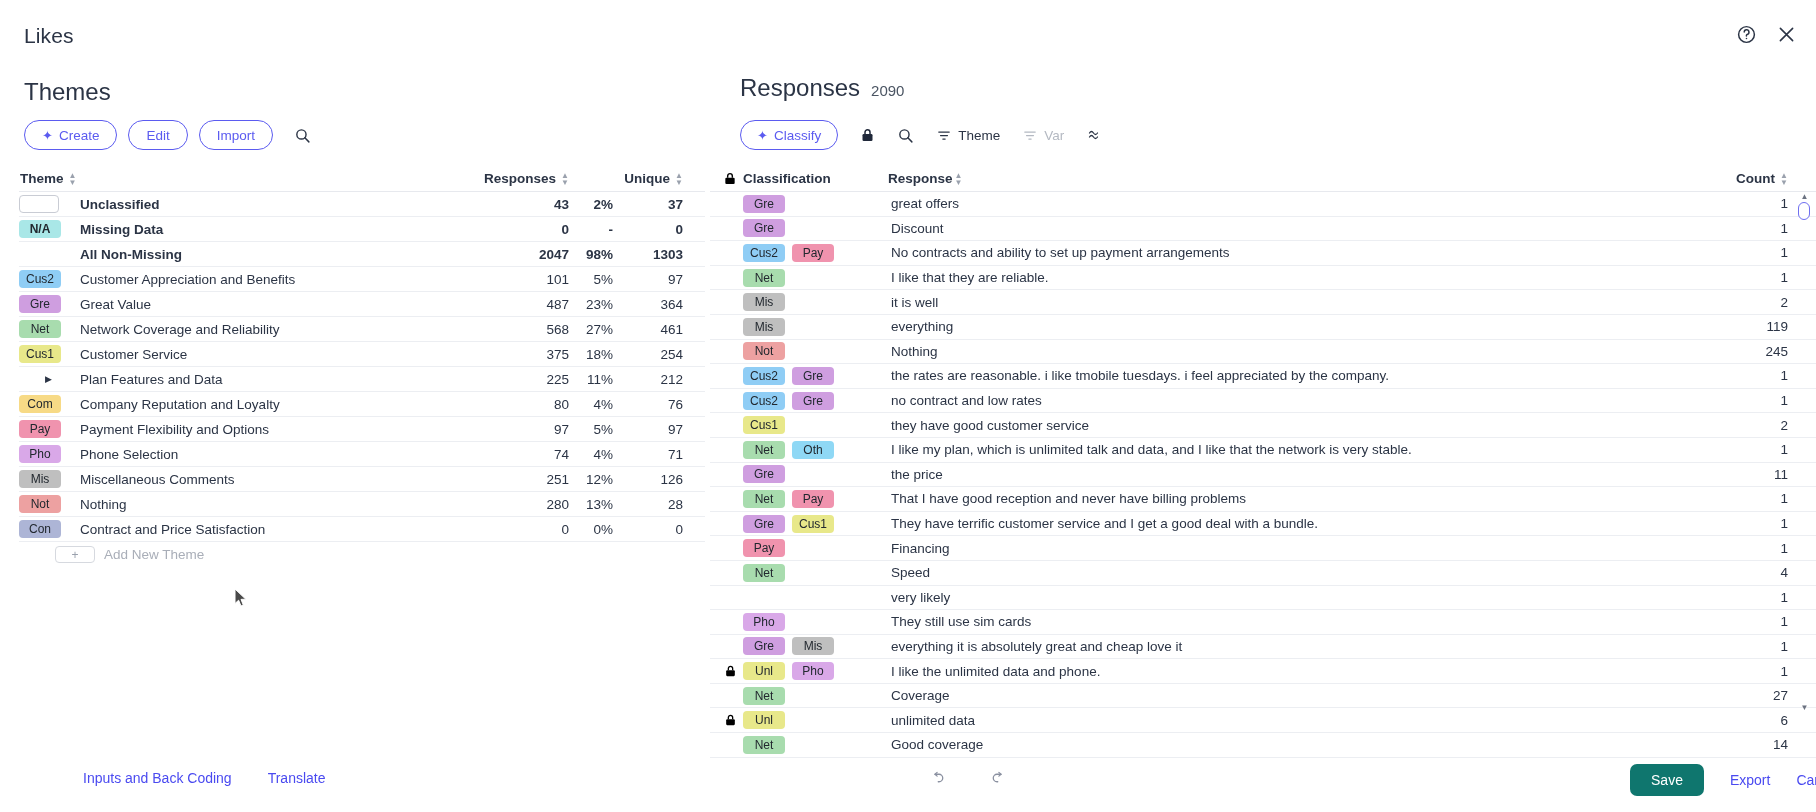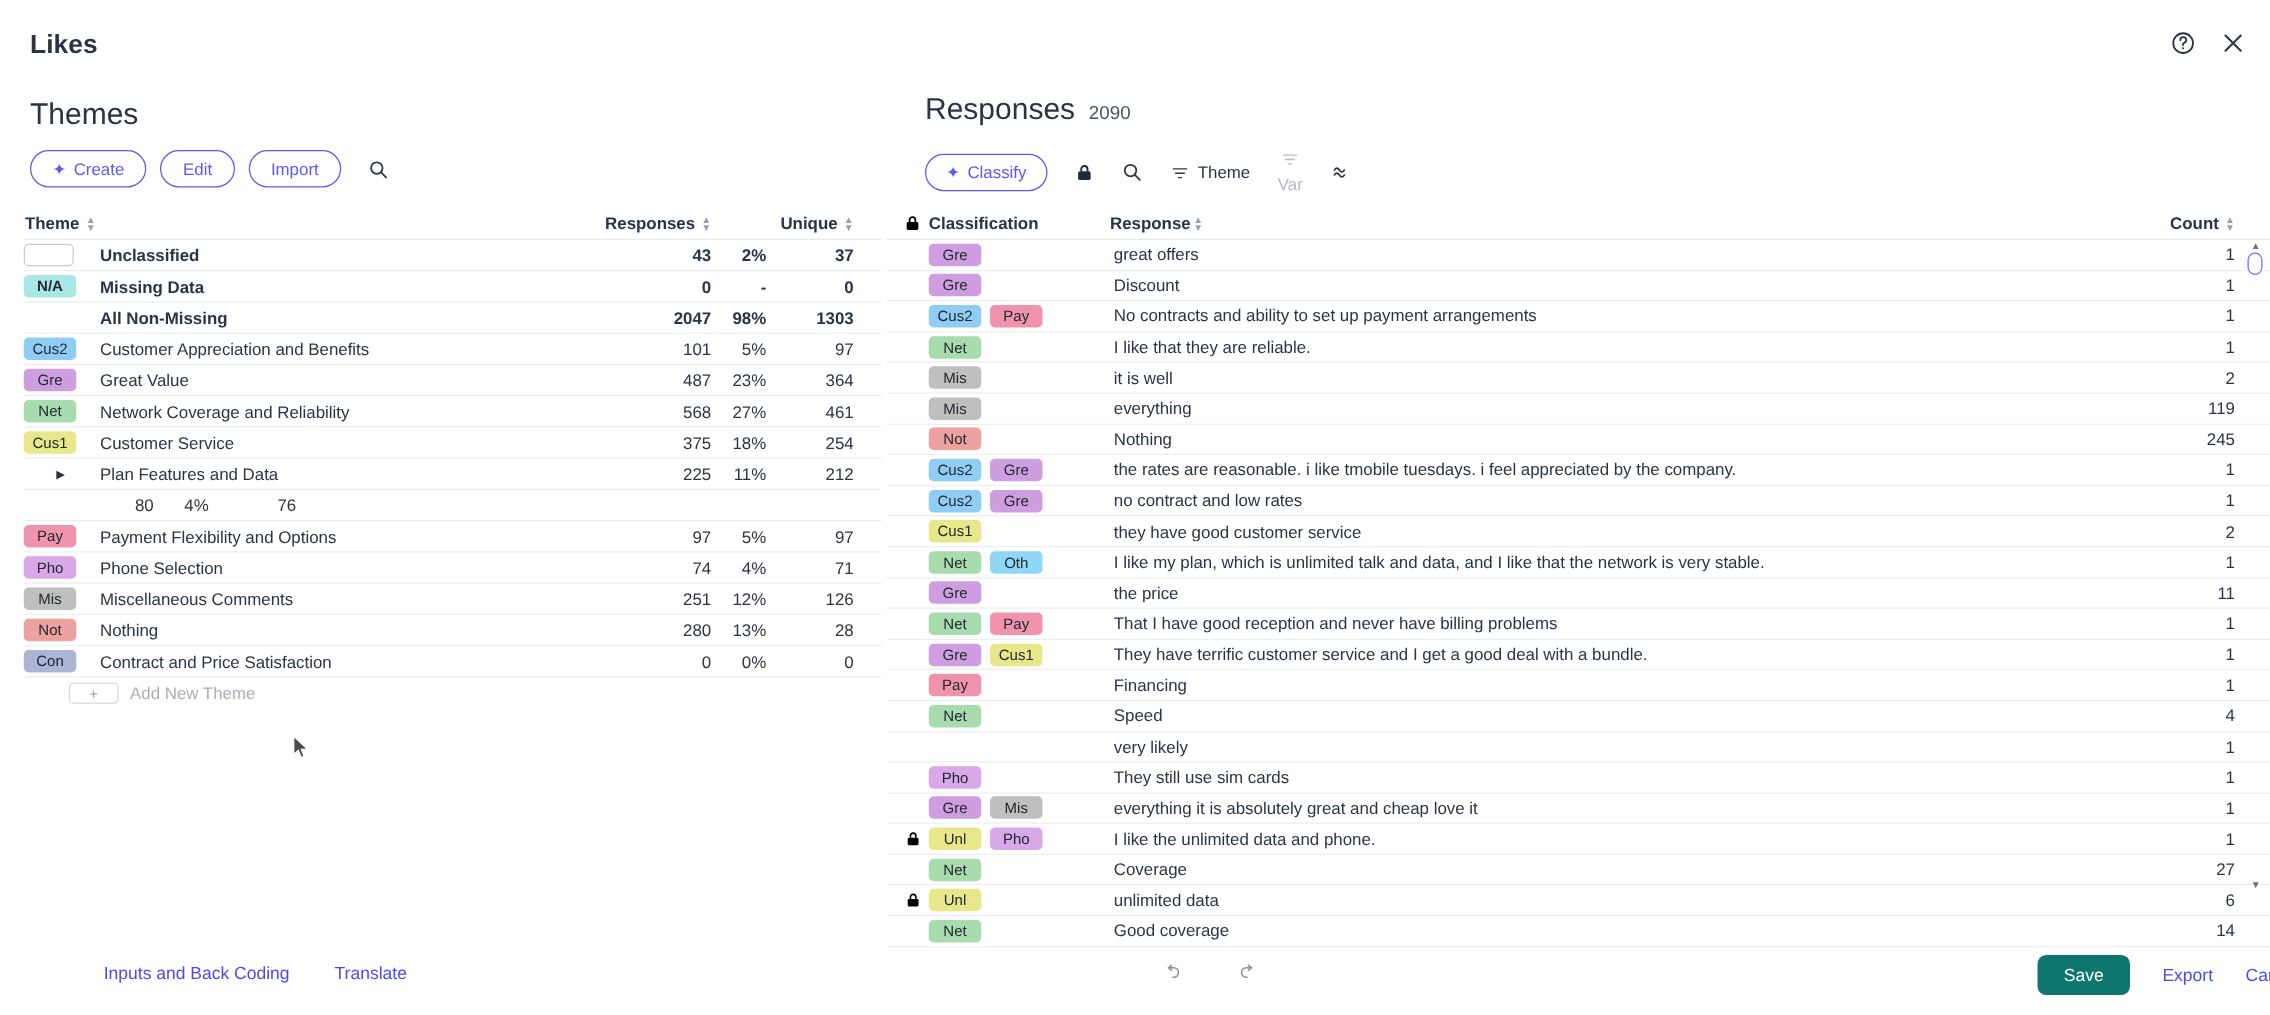--- a/index.html
+++ b/index.html
@@ -9,21 +9,21 @@
     font-family: "Liberation Sans", sans-serif;
     color: #1f2937;
     overflow: hidden;
   }
   .app { position: relative; width: 1816px; height: 812px; }
 
   
   .titlebar { position: absolute; top: 0; left: 0; width: 1816px; height: 62px; }
   .app-title {
     position: absolute; left: 24px; top: 24px;
-    font-size: 21px; font-weight: 700; color: #2b3445; letter-spacing: .1px;
+    font-size: 21px; font-weight: 400; color: #2b3445; letter-spacing: .1px;
   }
   .win-icons { position: absolute; right: 18px; top: 22px; display: flex; gap: 16px; align-items: center; }
   .ico-btn { width: 24px; height: 24px; display: flex; align-items: center; justify-content: center; cursor: pointer; color: #2b3445; }
 
   
   .left-pane { position: absolute; left: 0; top: 62px; width: 710px; height: 690px; }
   .section-title { position: absolute; left: 24px; top: 16px; font-size: 24px; font-weight: 400; color: #2b3445; }
   .theme-toolbar { position: absolute; left: 24px; top: 58px; display: flex; align-items: center; gap: 11px; }
   .btn-outline {
     border: 1px solid #5b5bf0; color: #5b5bf0; background: #fff;
@@ -76,21 +76,21 @@
   }
 
   
   .right-pane { position: absolute; left: 710px; top: 62px; width: 1106px; height: 690px; }
   .resp-head { position: absolute; left: 30px; top: 12px; display: flex; align-items: baseline; gap: 11px; }
   .resp-head .h { font-size: 24px; color: #2b3445; }
   .resp-head .n { font-size: 15px; color: #4b5563; }
   .resp-toolbar { position: absolute; left: 30px; top: 58px; display: flex; align-items: center; gap: 0; }
   .resp-toolbar .btn-outline { padding: 0 16px; }
   .tb-item { display: flex; align-items: center; gap: 6px; font-size: 13.5px; color: #2b3445; cursor: pointer; margin-left: 22px; }
-  .tb-item.muted { color: #b4b9c2; flex-direction: column; }
+  .tb-item.muted { color: #b4b9c2; }
 
   .resp-table { position: absolute; left: 0px; top: 104px; width: 1106px; }
   .r-head {
     display: flex; align-items: center; height: 26px;
     font-size: 13.5px; font-weight: 700; color: #2b3445;
     border-bottom: 1px solid #e7e9ee; padding-left: 7px;
   }
   .r-head .h-lock { width: 26px; display: flex; align-items: center; justify-content: center; }
   .r-head .h-class { width: 145px; display: flex; align-items: center; gap: 5px; }
   .r-head .h-resp { flex: 1; display: flex; align-items: center; gap: 2px; }
@@ -281,20 +281,26 @@
               <span class="caret-slot">
                 <span class="caret">▶</span>
               </span>
               <span>Plan Features and Data</span>
             </div>
             <div class="c-resp">225</div>
             <div class="c-pct">11%</div>
             <div class="c-uniq">212</div>
           </div>
           <div class="t-row">
+            <div class="c-name">
+              <span class="chip-slot">
+                <span class="chip" style="background:#f7da86">Com</span>
+              </span>
+              <span>Company Reputation and Loyalty</span>
+            </div>
             <div class="c-resp">80</div>
             <div class="c-pct">4%</div>
             <div class="c-uniq">76</div>
           </div>
           <div class="t-row">
             <div class="c-name">
               <span class="chip-slot">
                 <span class="chip" style="background:#f093ae">Pay</span>
               </span>
               <span>Payment Flexibility and Options</span>

